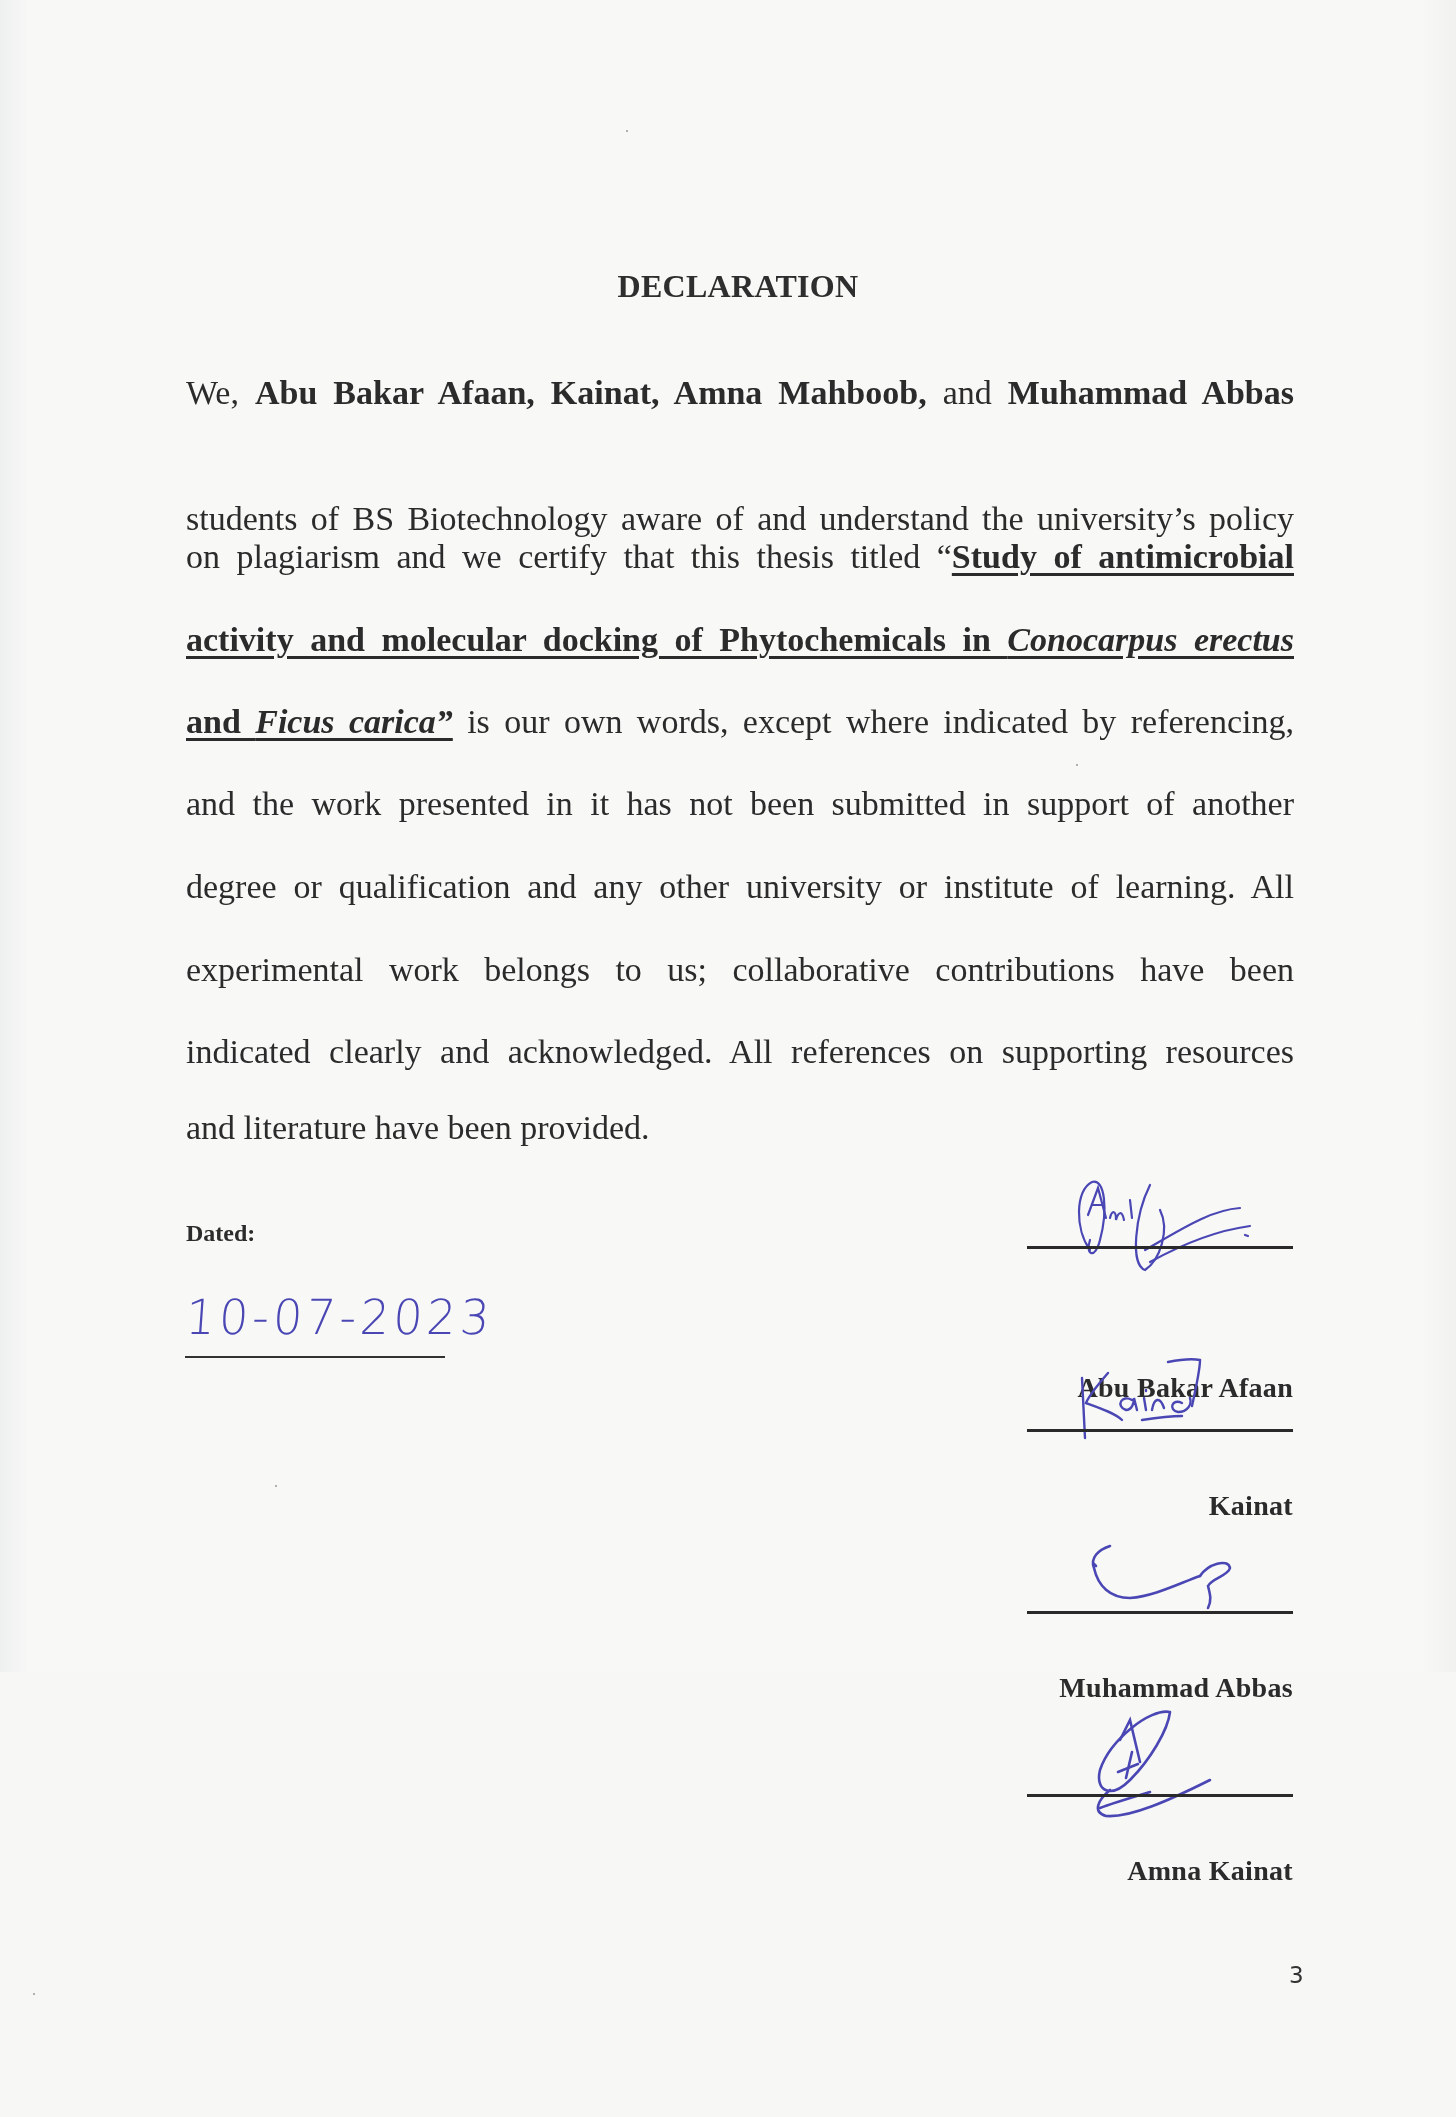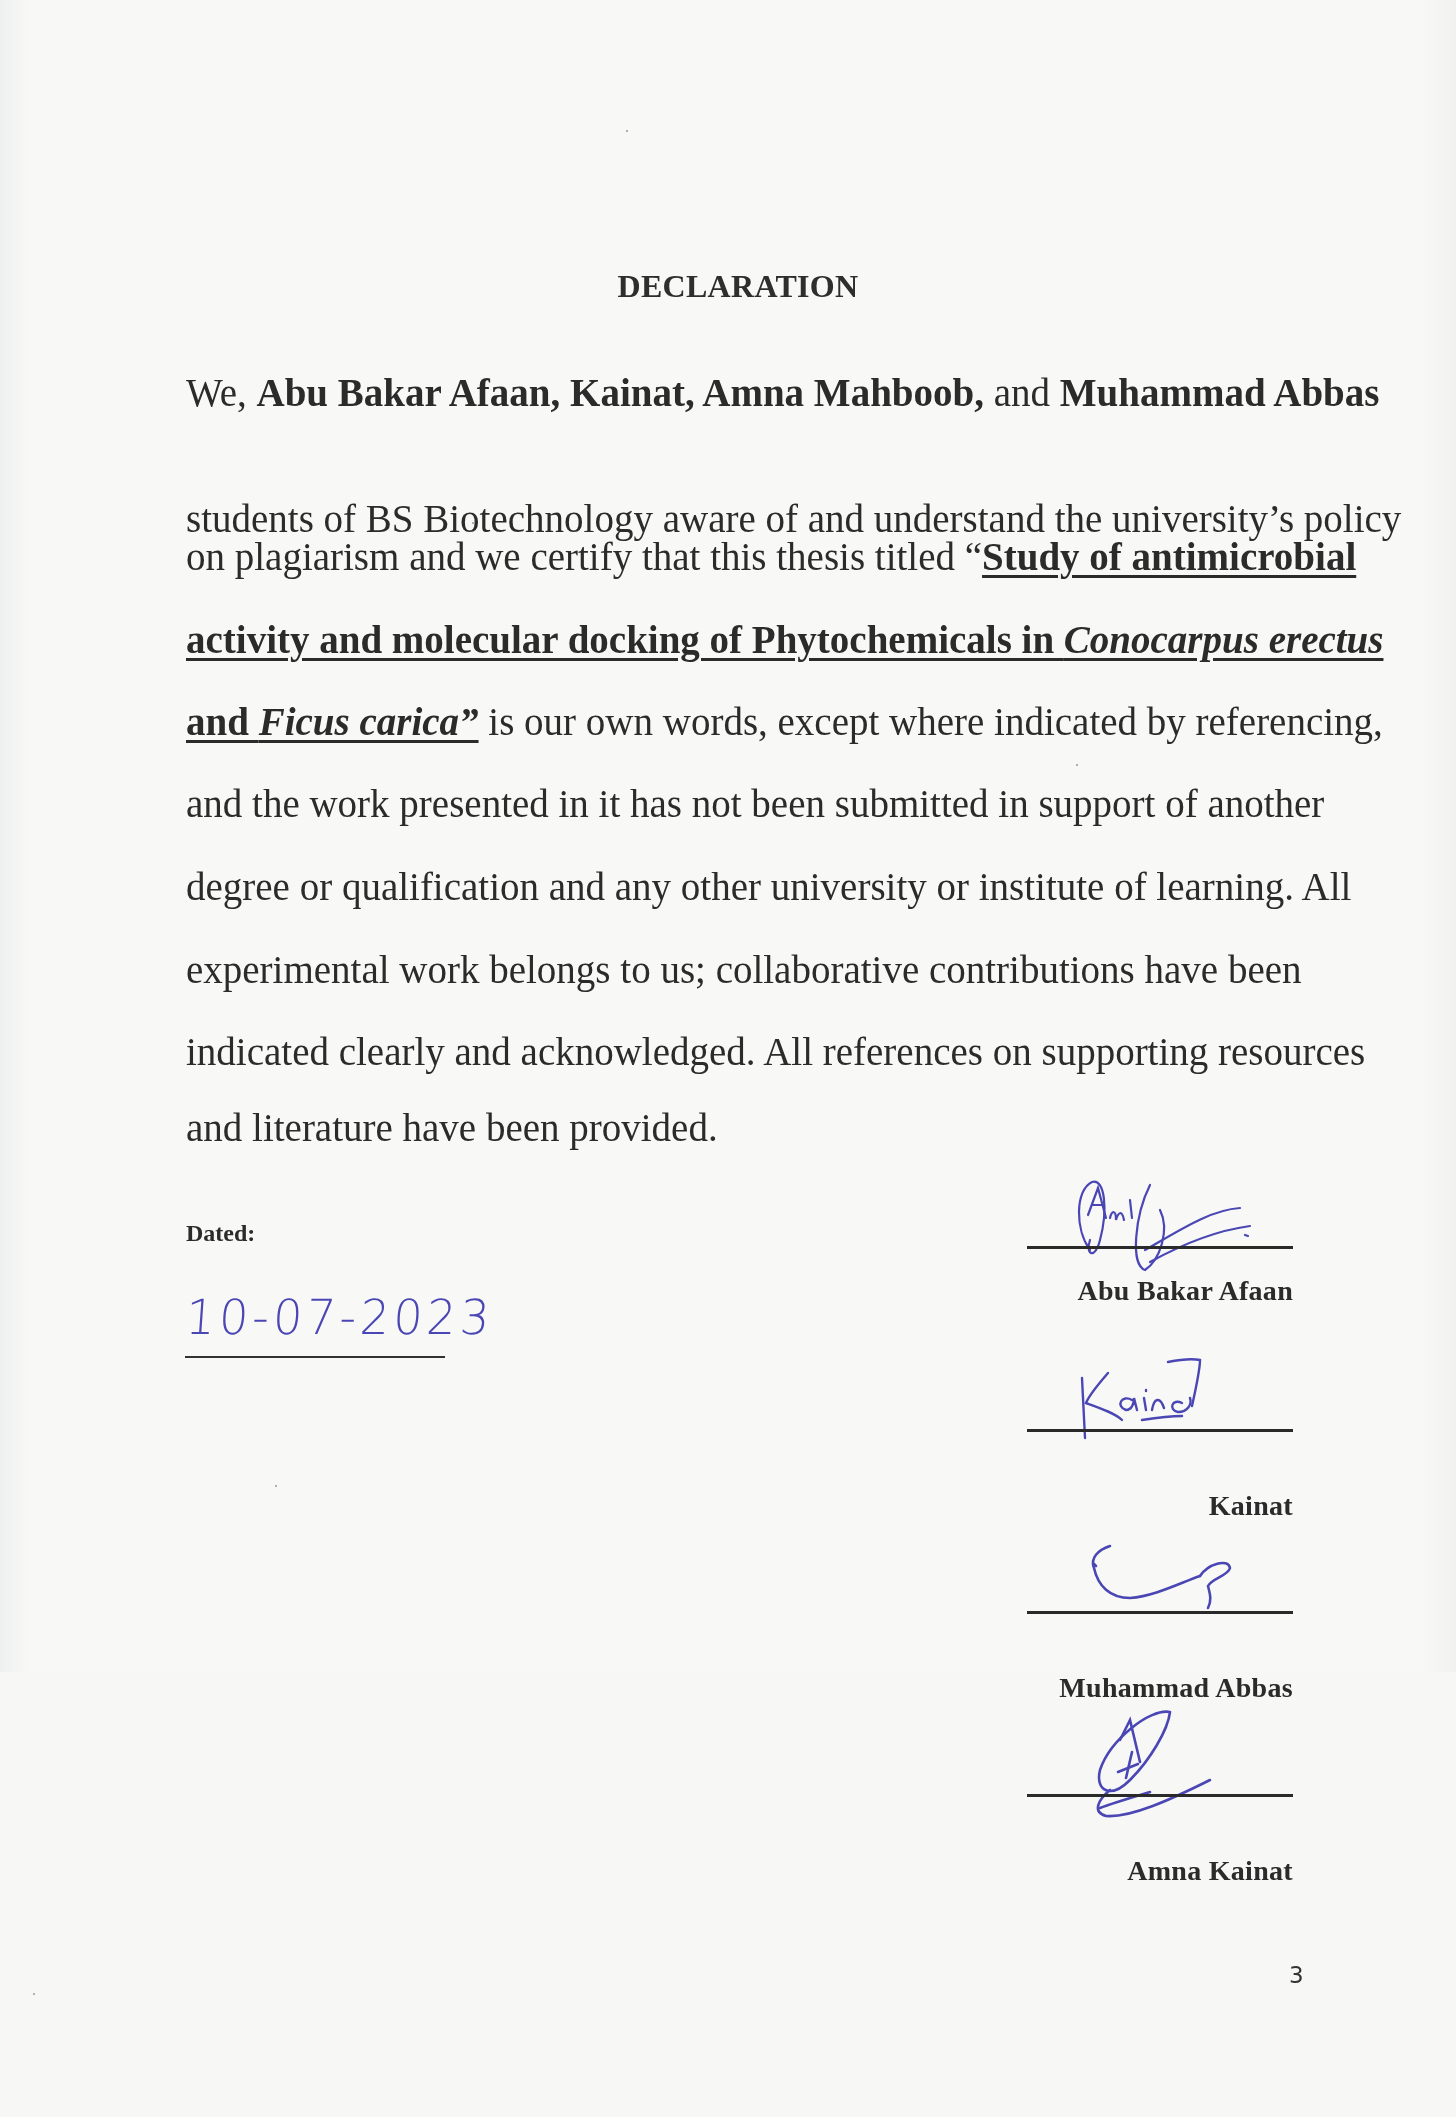--- a/index.html
+++ b/index.html
@@ -10,21 +10,21 @@
     color:#2b2b2b;
   }
   .page { position:absolute; left:0; top:0; width:1456px; height:1672px;
     background: linear-gradient(90deg, #eef0f0 0px, #f8f8f6 30px, #f8f8f6 1420px, #f1f1ef 1456px); }
   .title {
     position:absolute; left:0; width:1476px; top:268px; text-align:center;
     font-weight:bold; font-size:32px; letter-spacing:0.3px; color:#2e2e2e;
   }
   .body-lines { position:absolute; left:186px; width:1108px; top:0; }
   .line {
-    position:absolute; left:0; width:1108px; font-size:39px; white-space:nowrap;
+    position:absolute; left:0; width:1108px; font-size:34px; white-space:nowrap;
     text-align:justify; text-align-last:justify; line-height:40px;
   }
   .line.last { text-align-last:left; }
   .b { font-weight:bold; }
   .u { text-decoration:underline; text-decoration-thickness:3px; text-underline-offset:5px; }
   .i { font-style:italic; }
   .dated-label { position:absolute; left:186px; top:1220px; font-weight:bold; font-size:24px; }
   .date-hand {
     position:absolute; left:186px; top:1290px; font-size:46px; color:#4a47b5;
     font-family:"DejaVu Sans", sans-serif; font-weight:200; letter-spacing:4px;
@@ -67,21 +67,21 @@
       <path d="M38 45 L 48 18 L 56 48 M 42 35 L 54 35"></path>
       <path d="M60 48 C 62 40, 66 40, 66 50 C 68 42, 72 40, 74 50"></path>
       <path d="M80 30 L 82 48"></path>
       <path d="M100 15 C 85 45, 80 95, 95 100 C 110 90, 120 60, 110 40"></path>
       <path d="M95 80 C 130 60, 160 40, 190 38"></path>
       <path d="M100 92 C 140 70, 170 60, 200 56"></path>
       <path d="M195 65 L 198 66"></path>
     </g>
   </svg>
   <div class="sig-line" style="top:1246px;"></div>
-  <div class="signame" style="top:1275px;">Abu Bakar Afaan</div>
+  <div class="signame" style="top:1372px;">Abu Bakar Afaan</div>
 
   <svg class="sig" style="left:1060px;top:1348px;" width="200" height="100" viewBox="0 0 200 100">
     <g fill="none" stroke="#4a47b5" stroke-width="2.4" stroke-linecap="round">
       <path d="M22 30 L 25 90"></path>
       <path d="M48 25 C 35 40, 28 50, 26 55 C 40 60, 55 65, 62 72"></path>
       <path d="M72 52 C 62 46, 55 58, 66 62 C 72 62, 74 55, 74 50 L 77 62"></path>
       <path d="M84 50 L 86 62 M 86 42 L 86 43"></path>
       <path d="M92 62 C 94 50, 100 48, 104 60"></path>
       <path d="M122 55 C 112 50, 108 62, 118 64 C 128 64, 132 56, 130 50"></path>
       <path d="M132 58 C 136 40, 140 20, 140 12 C 130 10, 118 12, 108 14"></path>

